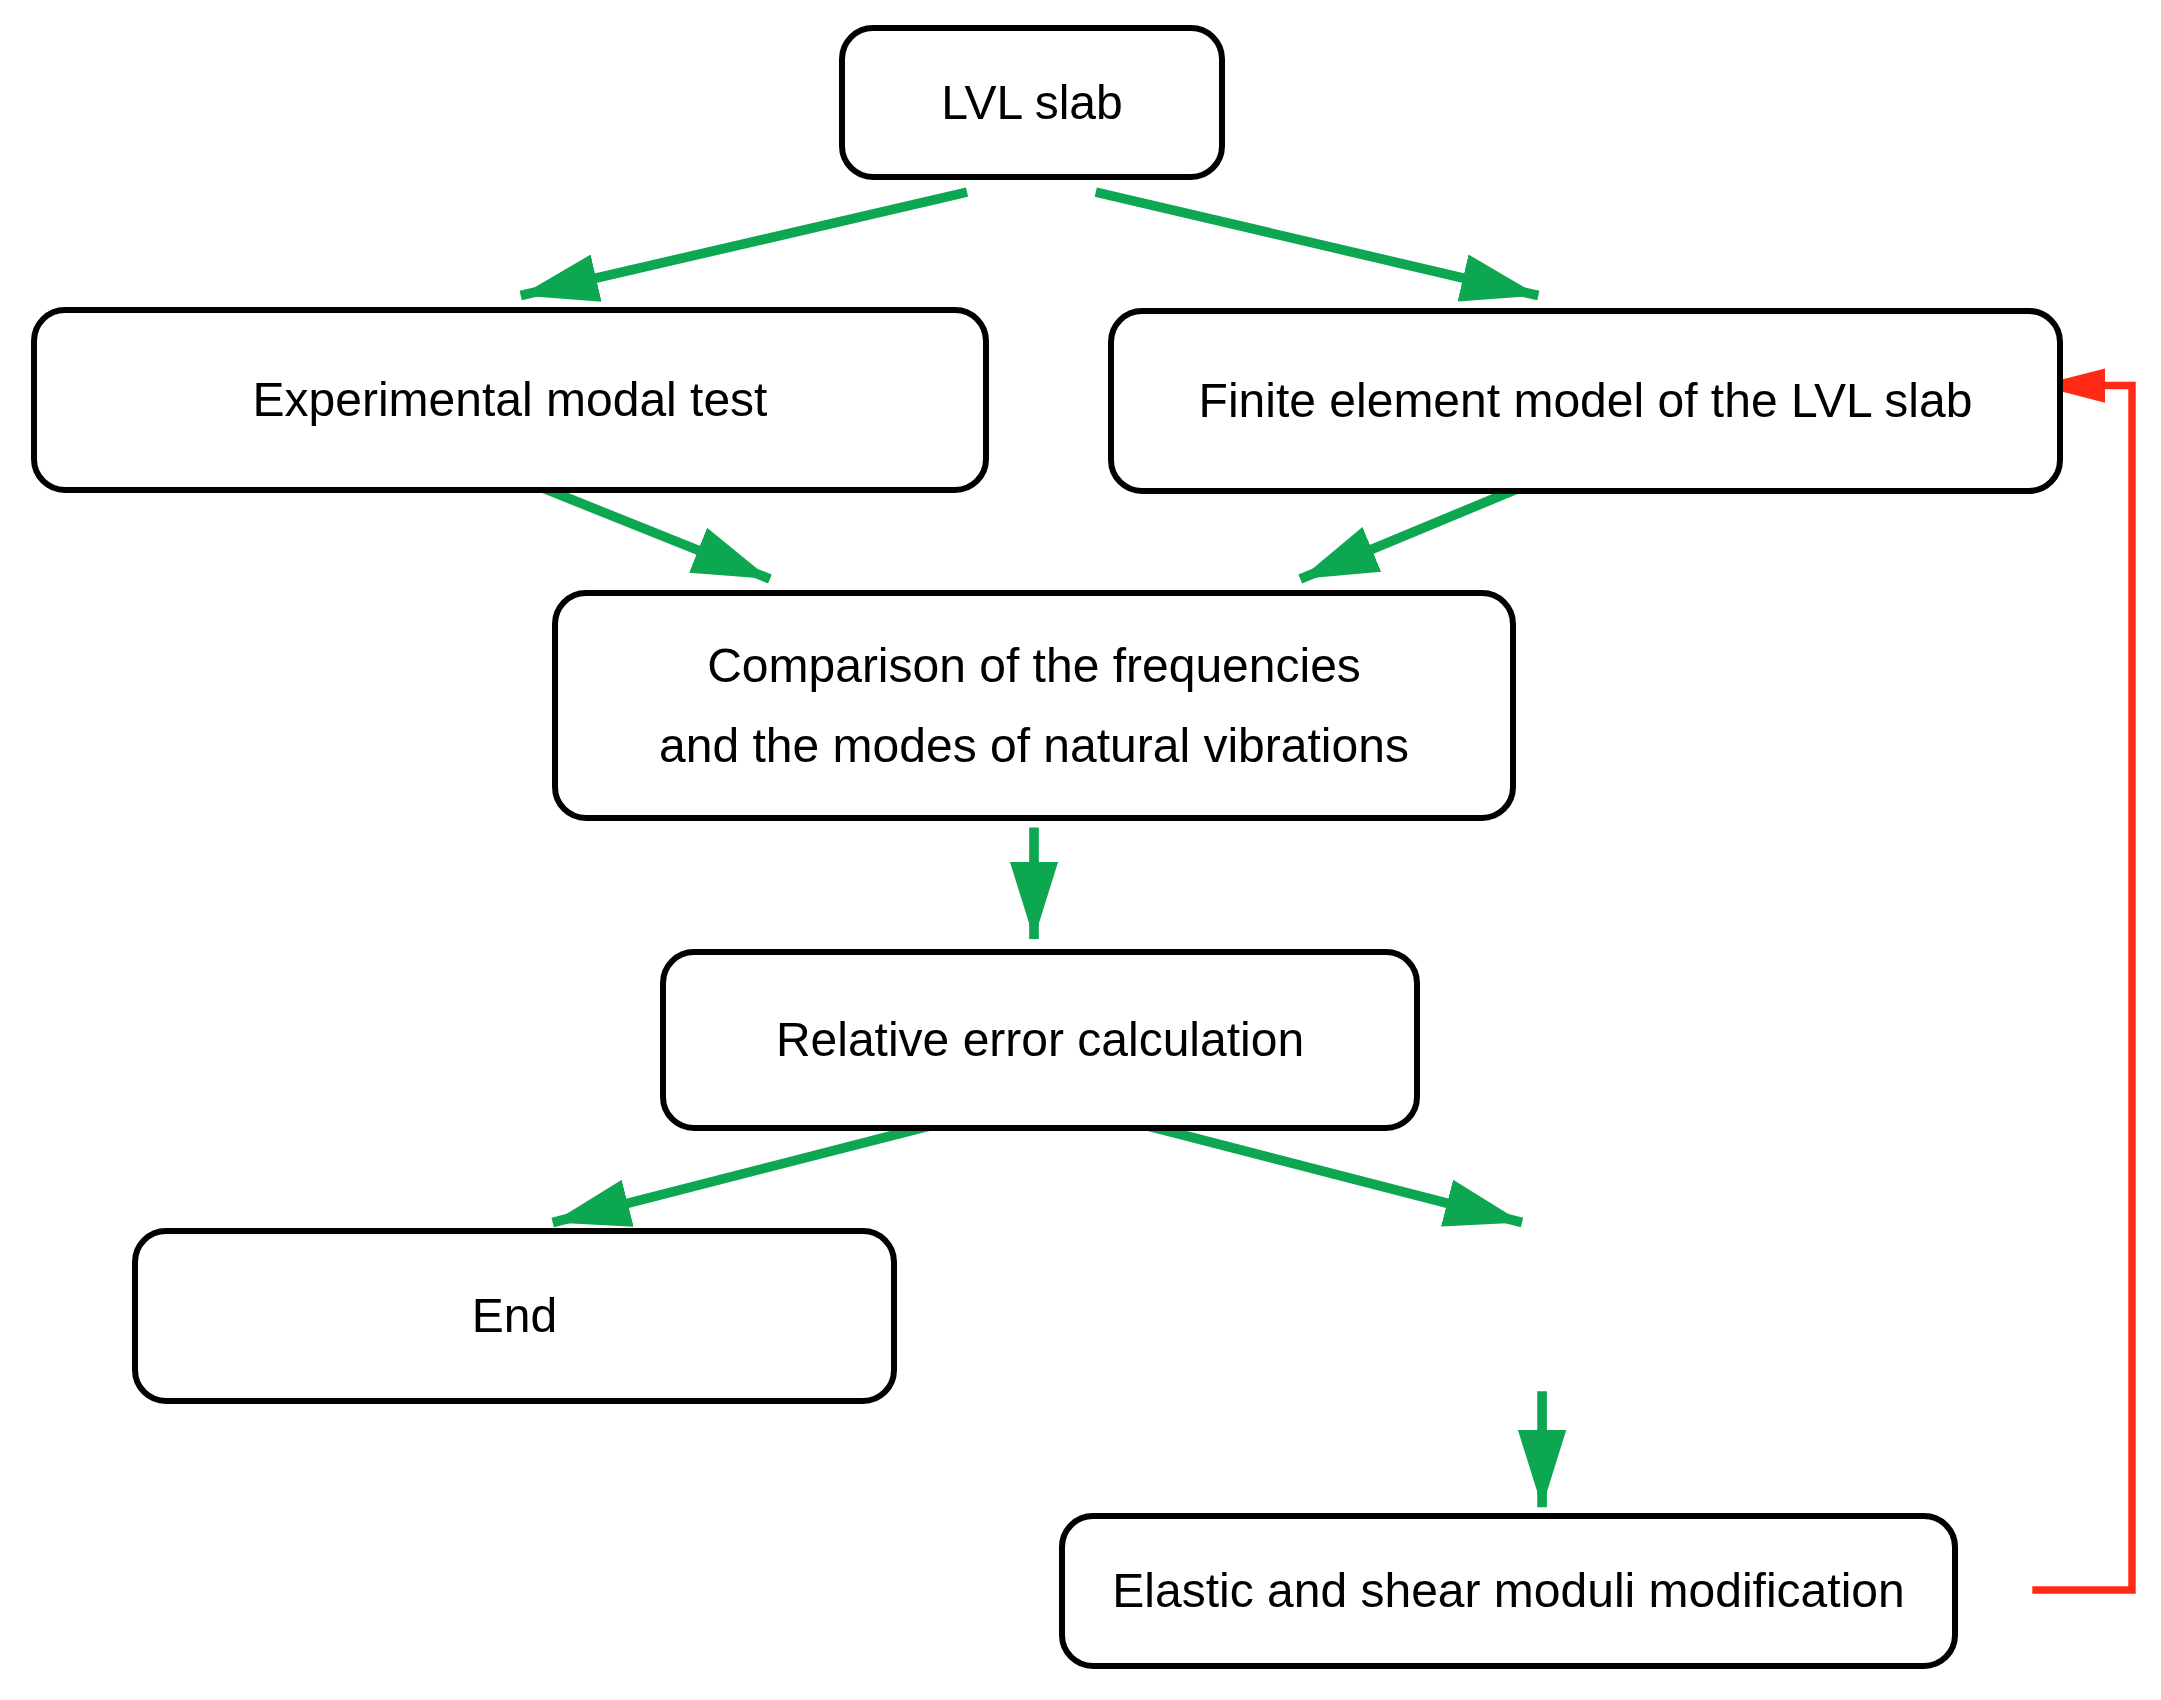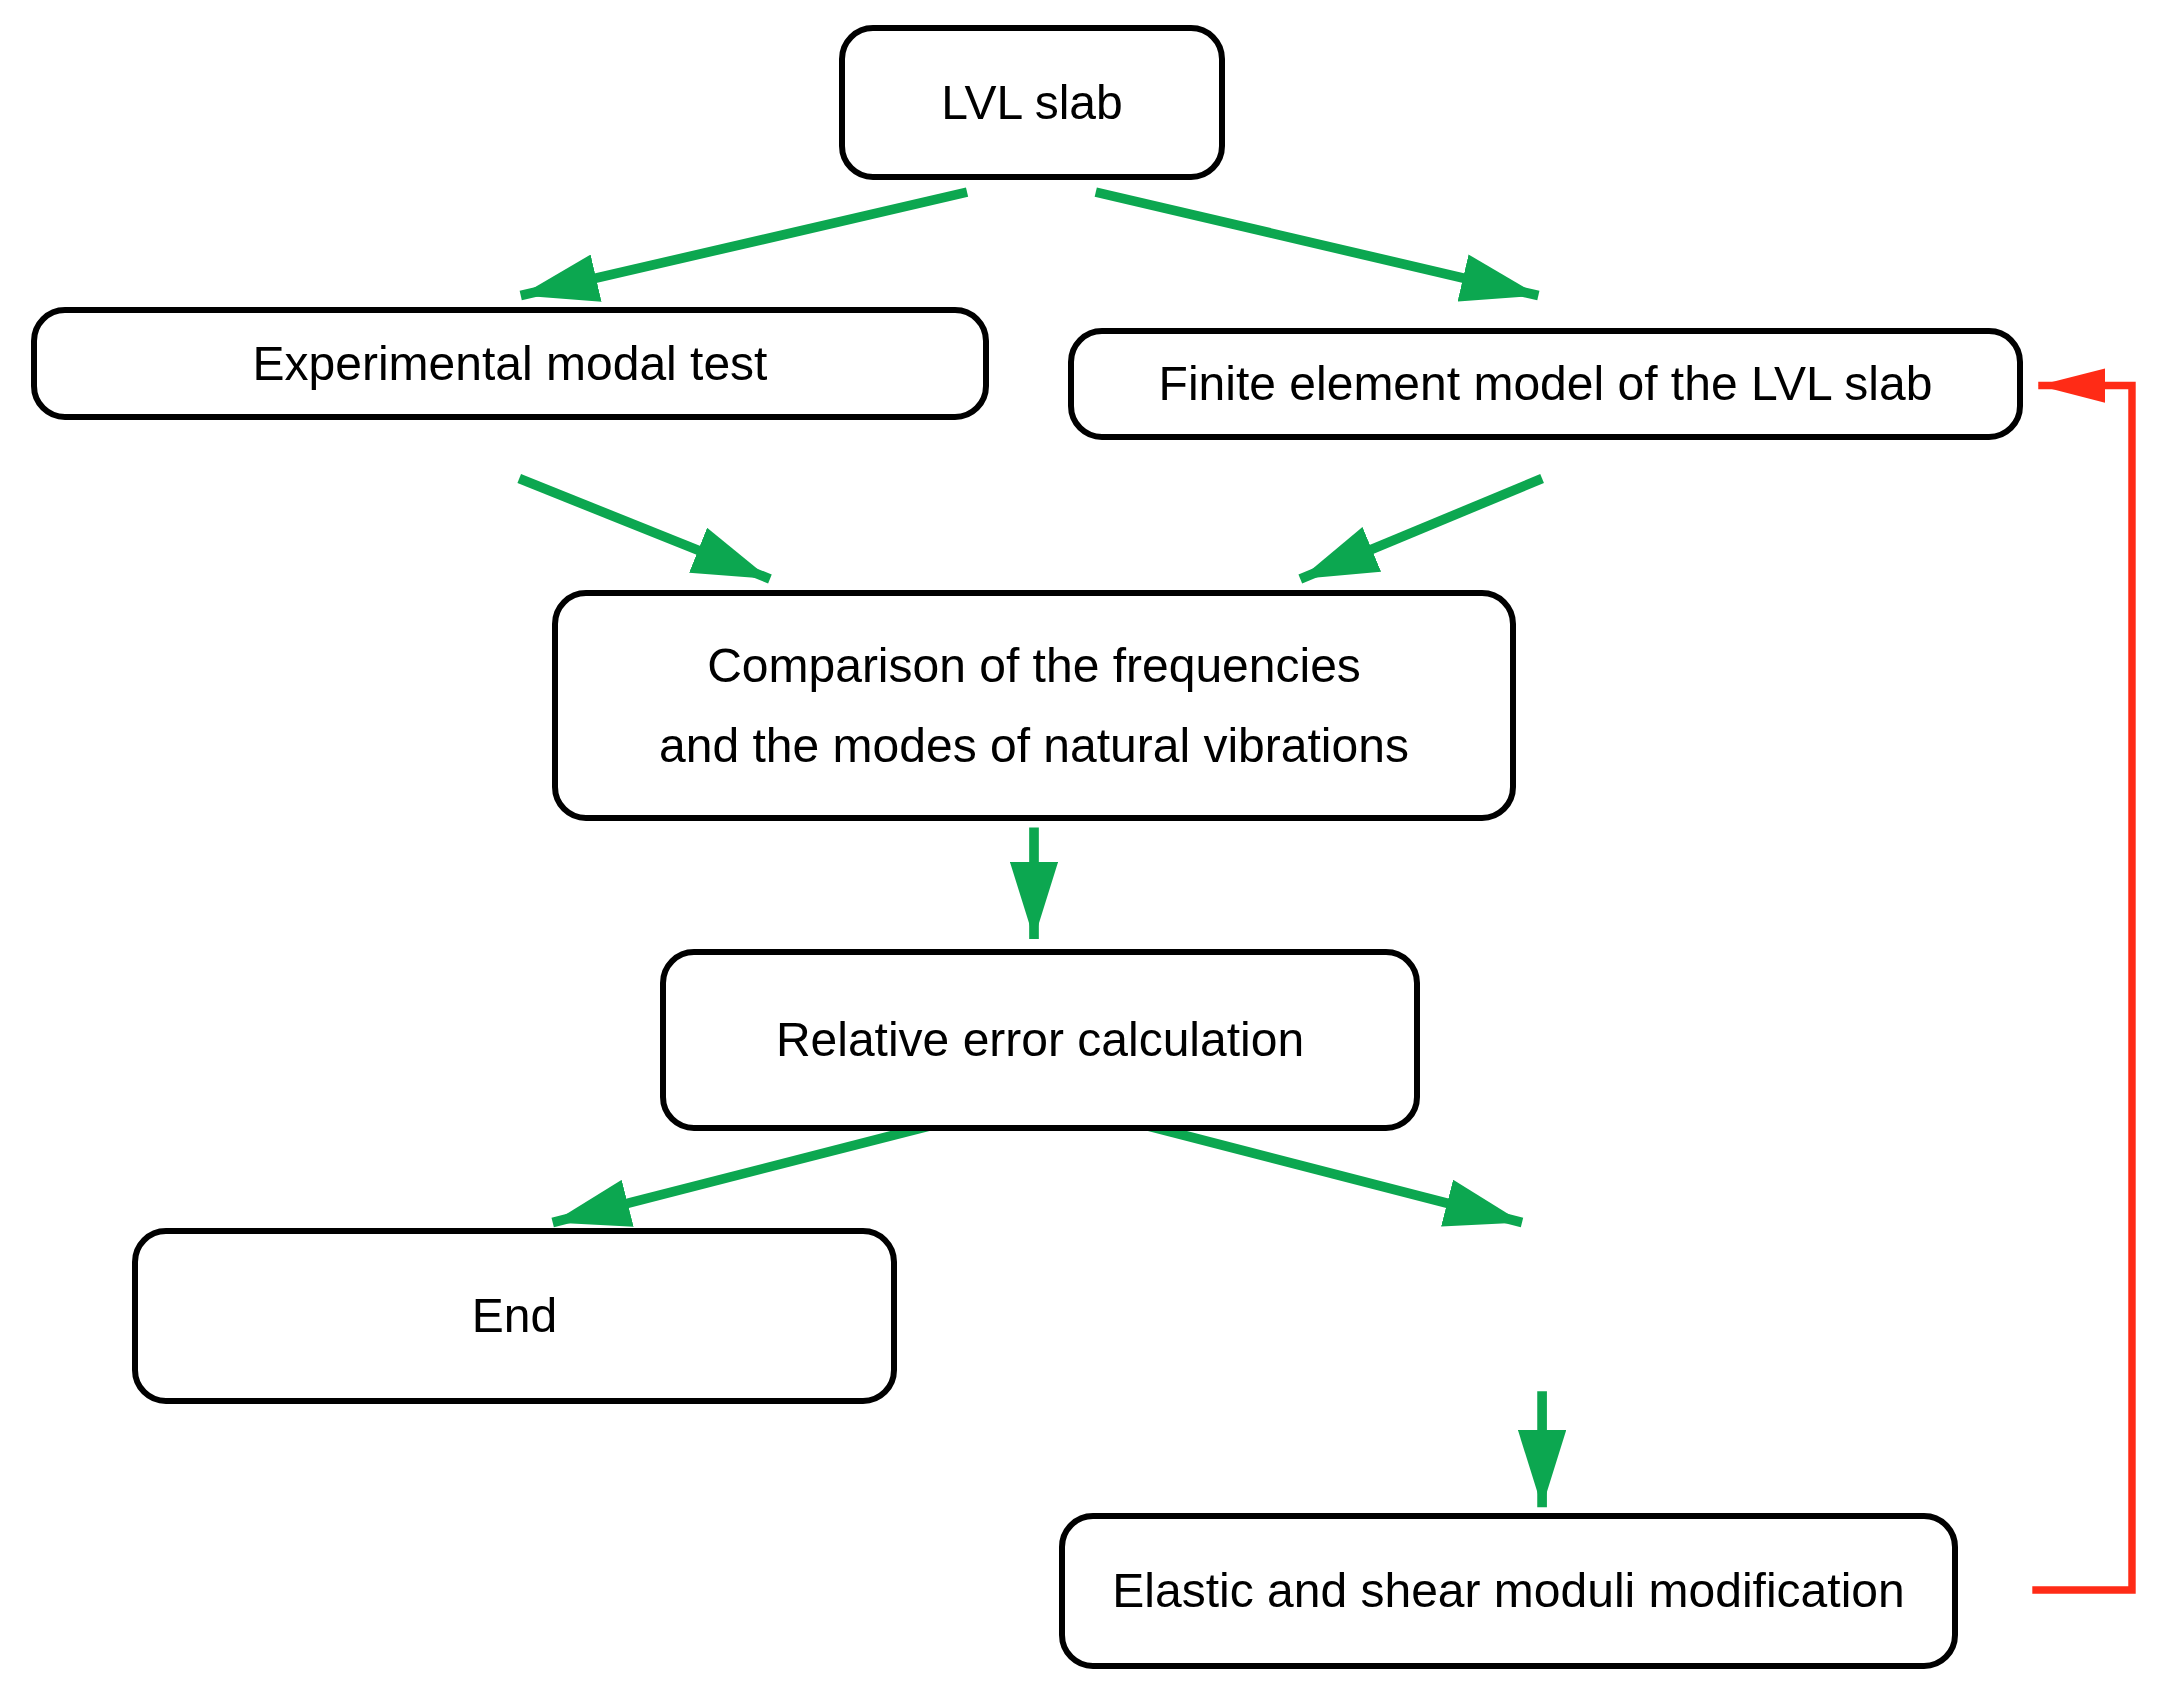--- a/index.html
+++ b/index.html
@@ -45,22 +45,22 @@
     display:flex;
     align-items:center;
     justify-content:center;
     text-align:center;
     font-size:48px;
     line-height:1.65;
     color:var(--text);
     white-space:pre-line;
   }
   #n-lvl     {left:839px;top:24.6px;  width:386px; height:155px;}
-  #n-exp     {left:31px;  top:307px; width:958px;height:113px;}
-  #n-fe      {left:1068px;top:308px; width:955px;height:112px;margin-top:20px;}
+  #n-exp     {left:31px;  top:307px; width:958px;height:186px;}
+  #n-fe      {left:1108px;top:308px; width:955px;height:186px;}
   #n-comp    {left:552px; top:590px; width:964px;height:231px;}
   #n-calc    {left:660px; top:949px;width:760px;height:182px;}
   #n-end     {left:132px; top:1228px;width:765px;height:176px;}
   #n-min     {left:1153px;top:1229px;width:780px;height:153px;}
   #n-elastic {left:1059px;top:1513px;width:899px;height:156px;}
 </style>
 </head>
 <body>
 
 <div class="canvas">

